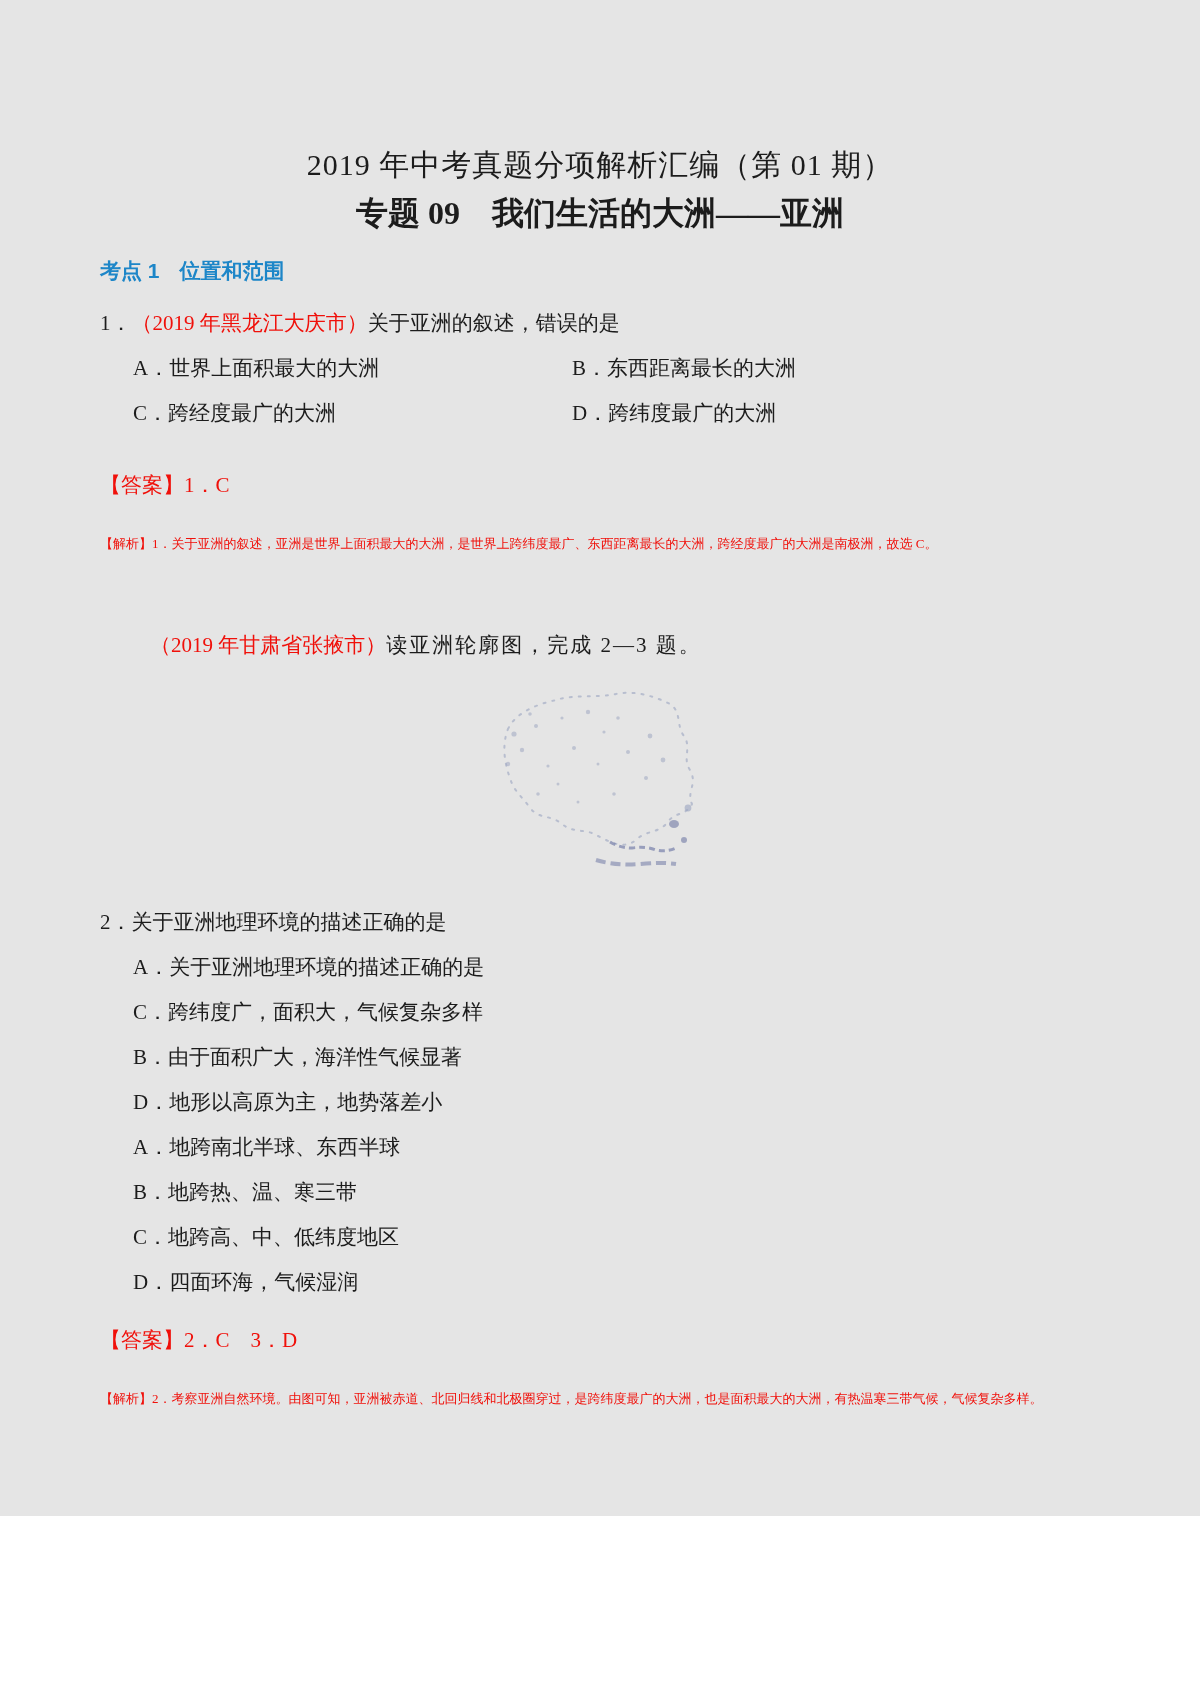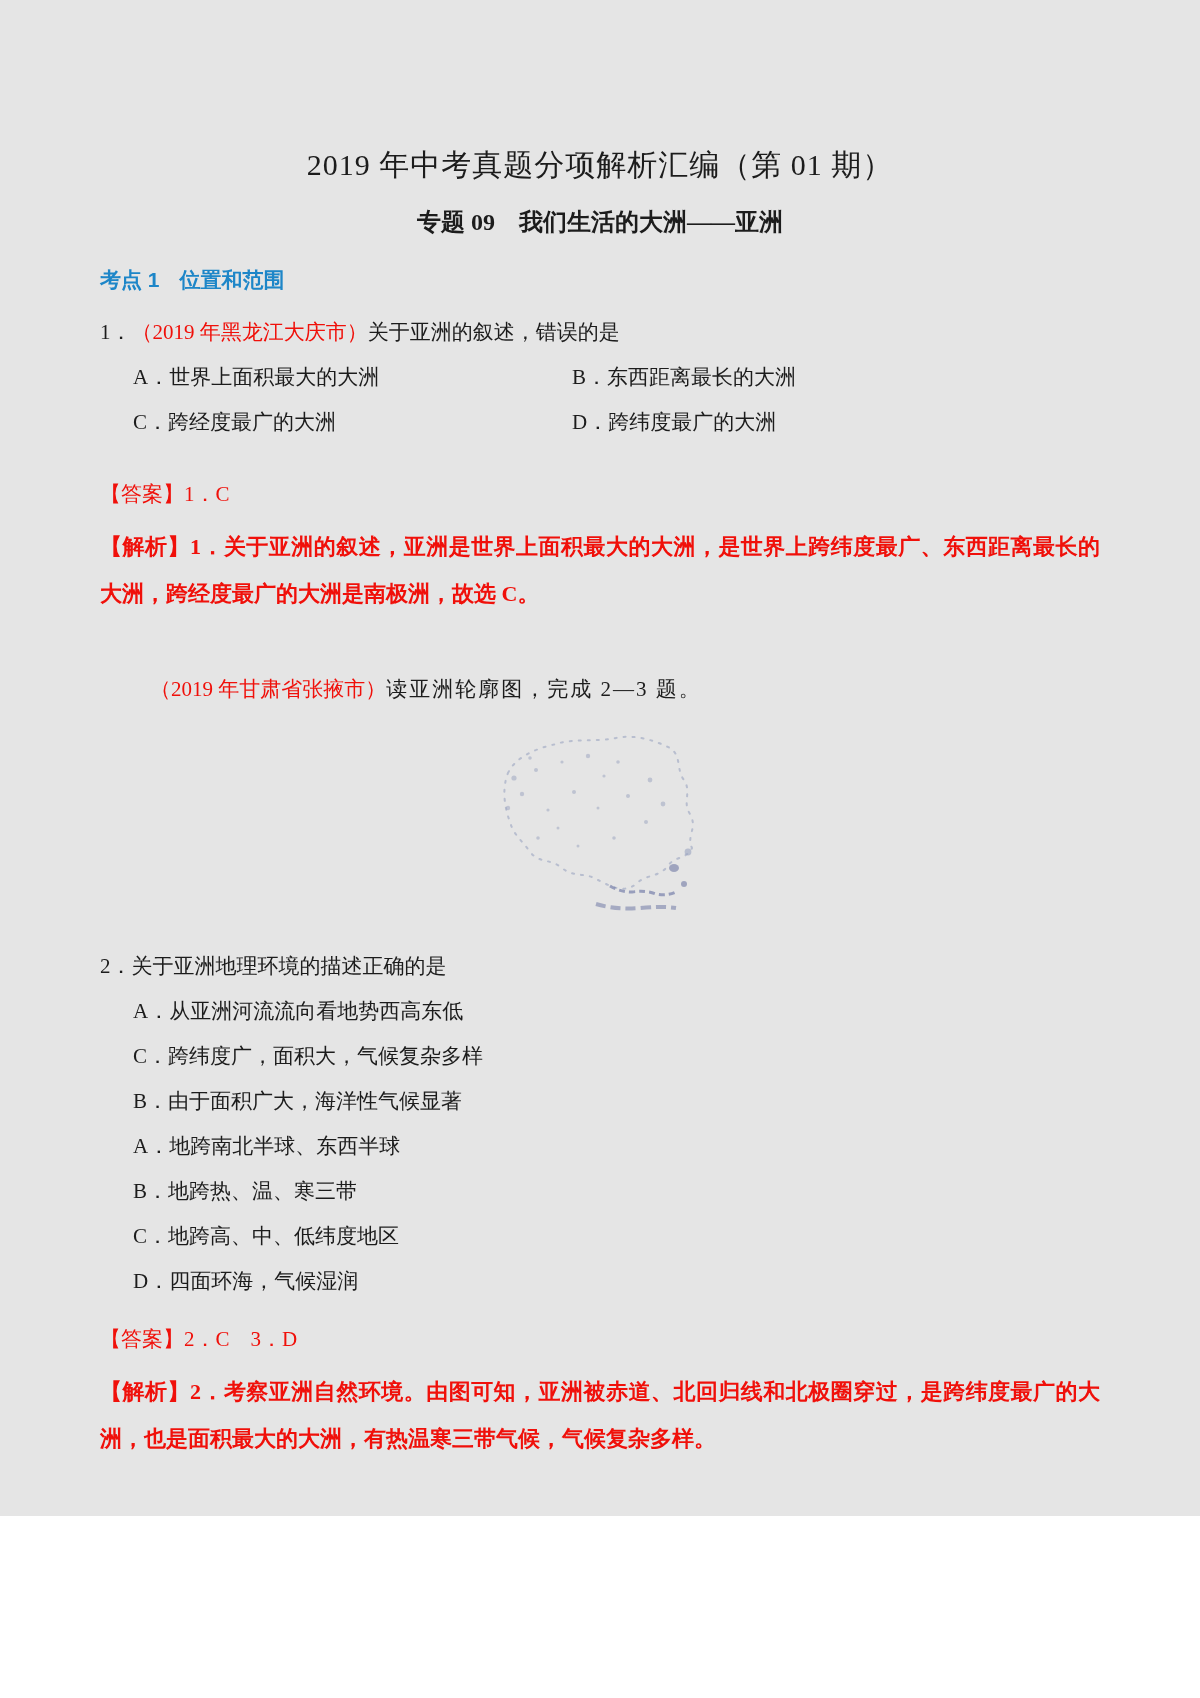--- a/index.html
+++ b/index.html
@@ -21,22 +21,22 @@
   }
   .doc-title {
     margin: 146px 0 0 0;
     font-size: 30px;
     font-weight: normal;
     text-align: center;
     letter-spacing: 1px;
     line-height: 38px;
   }
   .doc-subtitle {
-    margin: 22px 0 0 0;
-    font-size: 24px;
+    margin: 13px 0 0 0;
+    font-size: 32px;
     font-weight: bold;
     text-align: center;
     line-height: 32px;
   }
   .section-heading {
     margin-top: 28px;
     font-family: "Liberation Sans", "DejaVu Sans", sans-serif;
     font-weight: 600;
     font-size: 21px;
     line-height: 28px;
@@ -44,24 +44,23 @@
   }
   .section-heading .sec-label { margin-right: 20px; }
   .line {
     margin: 0;
     font-size: 21px;
     line-height: 45px;
     white-space: nowrap;
   }
   .para {
     margin: 6px 0 0 0;
-    font-size: 22px;
-    line-height: 47px;
+    font-size: 13px;
+    line-height: 59px;
     text-align: justify;
-    font-weight: bold;
   }
   .red { color: #f0100a; }
   .opt2col {
     display: grid;
     grid-template-columns: 439px 1fr;
     padding-left: 33px;
   }
   .optlist { padding-left: 33px; }
   .answer-line { margin-top: 27px; }
   .q1-stem { margin-top: 16px; }
@@ -149,23 +148,24 @@
         <circle cx="206" cy="166" r="3" fill="#8189ae" opacity="0.7"></circle>
         <circle cx="210" cy="134" r="3.4" fill="#9aa3c0" opacity="0.6"></circle>
       </g>
     </svg>
   </div>
 
   <p class="line q-follow">
     <span>2．</span><span>关于亚洲地理环境的描述正确的是</span>
   </p>
   <div class="optlist">
-    <p class="line">A．从亚洲河流流向看地势西高东低</p>
+    <p class="line">A．关于亚洲地理环境的描述正确的是</p>
     <p class="line">C．跨纬度广，面积大，气候复杂多样</p>
     <p class="line">B．由于面积广大，海洋性气候显著</p>
+    <p class="line">D．地形以高原为主，地势落差小</p>
   </div>
 
   <div class="optlist">
     <p class="line">A．地跨南北半球、东西半球</p>
     <p class="line">B．地跨热、温、寒三带</p>
     <p class="line">C．地跨高、中、低纬度地区</p>
     <p class="line">D．四面环海，气候湿润</p>
   </div>
 
   <p class="line red answers23">

